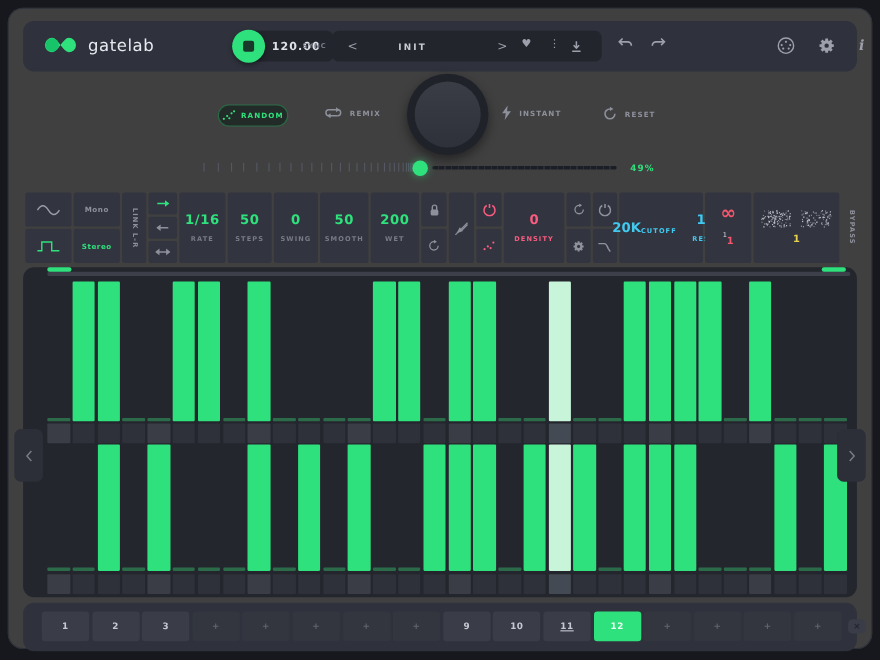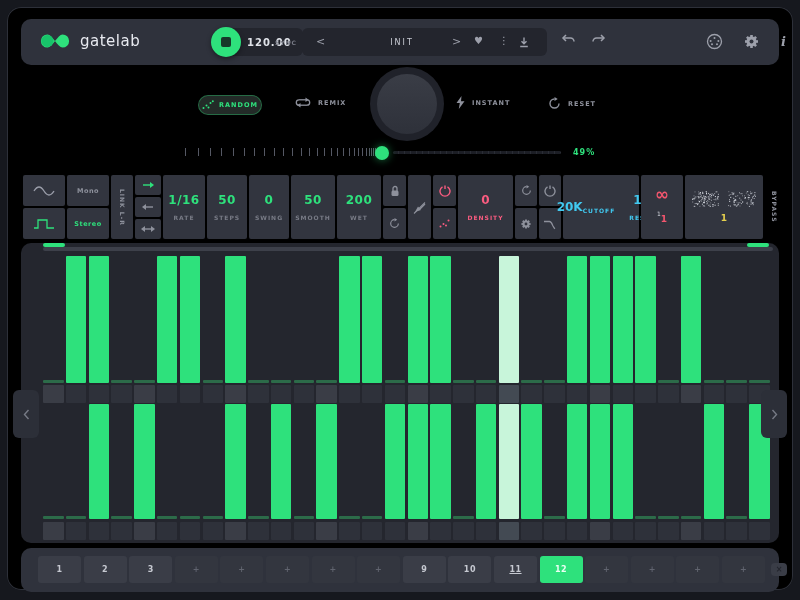--- a/index.html
+++ b/index.html
@@ -1,39 +1,39 @@
 <!DOCTYPE html>
 <html><head>
 <meta charset="utf-8">
 <style>
   * { margin:0; padding:0; box-sizing:border-box; }
   html,body { width:800px; height:600px; overflow:hidden; }
   body { font-family:"DejaVu Sans", sans-serif; background:#16181e; position:relative; }
   .plugin { position:absolute; left:7px; top:7px; width:786px; height:583px;
-            background:#000000; border-radius:14px; box-shadow:inset 0 0 0 1px #2d3039;padding-left:38px; }
+            background:#404040; border-radius:14px; box-shadow:inset 0 0 0 1px #2d3039;padding-left:38px; }
 
   
   .topbar { position:absolute; left:14px; top:12px; width:758px; height:46px;
             background:#2f323c; border-radius:10px; }
   .logo { position:absolute; left:18px; top:12px; display:flex; align-items:center; gap:9px; }
   .logo-text { color:#e8eaf0; font-size:15px; letter-spacing:.5px; }
   .bpm-pill { position:absolute; left:200px; top:9px; width:82px; height:28px;
               background:#23252d; border-radius:6px; display:flex; align-items:center; }
   .stop-btn { position:absolute; left:-10px; top:-1px; width:30px; height:30px; border-radius:50%;
               background:#2ee17c; display:flex; align-items:center; justify-content:center;
               box-shadow:0 2px 5px rgba(0,0,0,.4); cursor:pointer; }
   .stop-sq { width:10px; height:10px; border-radius:2px; background:#17382a; }
   .bpm-val { position:absolute; left:26px; width:40px; text-align:center; color:#dfe2e8;
              font-size:10px; font-weight:bold; letter-spacing:1px; }
   .sync { position:absolute; right:6px; color:#787b86; font-size:6px; font-weight:bold; letter-spacing:1px; }
   .preset-pill { position:absolute; left:281px; top:9px; width:245px; height:28px;
                  background:#23252d; border-radius:6px; }
   .preset-pill .chev { position:absolute; top:7px; color:#9da0ab; font-size:11px; cursor:pointer; }
-  .preset-name { position:absolute; left:60px; top:10px; width:80px; text-align:center;
-                 color:#c9ccd4; font-size:8px; font-weight:normal; letter-spacing:2px; }
+  .preset-name { position:absolute; left:60px; top:10px; width:80px; text-align:left;
+                 color:#c9ccd4; font-size:8px; font-weight:bold; letter-spacing:2px; }
   .hdr-ic { position:absolute; top:15px; cursor:pointer; }
   .info-i { font-family:"DejaVu Serif", serif; font-style:italic; font-weight:bold;
             font-size:13px; color:#9da0ab; }
 
   
   .rand-btn { position:absolute; left:191px; top:88px; width:64px; height:20px; border-radius:10px;
               background:#232b28; border:1px solid rgba(46,225,124,.35);
               display:flex; align-items:center; justify-content:center; gap:5px; cursor:pointer; }
   .rand-btn span { color:#2ee17c; font-size:6.5px; font-weight:bold; letter-spacing:1px; }
   .ctl-item { position:absolute; display:flex; align-items:center; gap:7px; cursor:pointer; }

